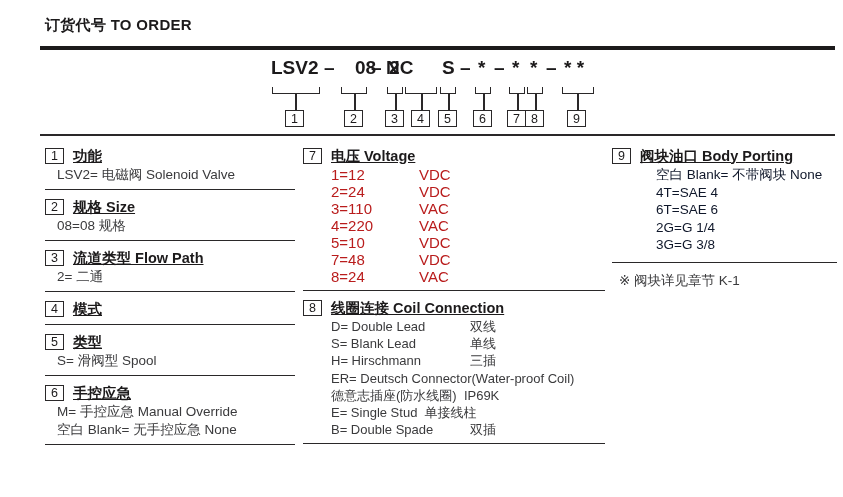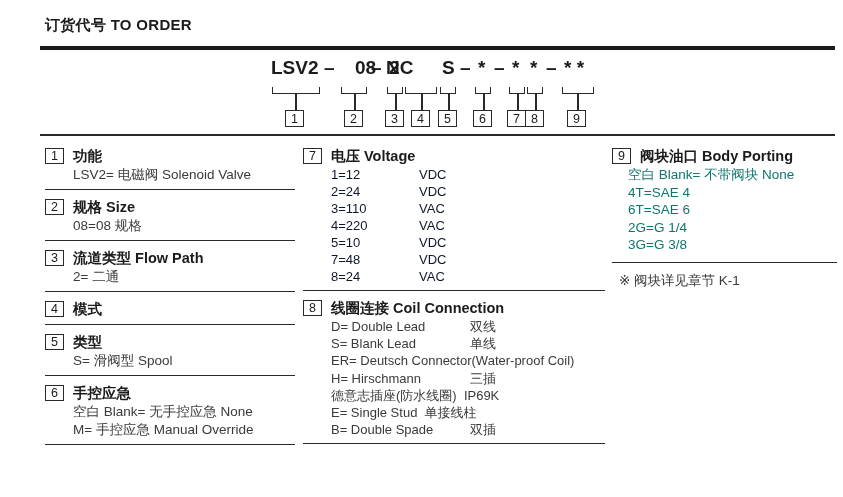--- a/index.html
+++ b/index.html
@@ -40,27 +40,27 @@
   .col-left   { left:45px;  width:250px; }
   .col-middle { left:303px; width:302px; }
   .col-right  { left:612px; width:225px; }
   .sec { border-bottom:1.5px solid #2a2829; padding-bottom:5px; margin-bottom:8px; }
   .sec-head { display:flex; align-items:center; gap:9px; height:18px; margin-bottom:1px; }
   .sec-numbox {
     flex:0 0 auto; width:19px; height:16px; border:1.5px solid #2a2829;
     font-size:12.5px; font-weight:normal; color:#1c1a1b;
     display:flex; align-items:center; justify-content:center;
   }
-  .sec-title { font-size:14.5px; font-weight:bold; color:#1c1a1b; white-space:nowrap; }
-  .row { margin-left:28px; font-size:13.5px; color:#3a3a3c; line-height:18px; white-space:pre; }
-  .vrow { margin-left:28px; font-size:13px; color:#0f172a; line-height:17px; white-space:pre; }
+  .sec-title { font-size:14.5px; font-weight:bold; color:#1c1a1b; white-space:nowrap;text-decoration:underline; }
+  .row { margin-left:12px; font-size:13.5px; color:#3a3a3c; line-height:18px; white-space:pre; }
+  .vrow { margin-left:28px; font-size:15px; color:#b91c1c; line-height:17px; white-space:pre; }
   .vrow .v { display:inline-block; width:88px; }
   .crow { margin-left:28px; font-size:13px; color:#3a3a3c; line-height:17.2px; white-space:pre; }
   .crow .en { display:inline-block; min-width:139px; }
-  .prow { margin-left:16px; font-size:13.5px; color:#0f766e; line-height:17.5px; white-space:pre; }
+  .prow { margin-left:44px; font-size:13.5px; color:#0f172a; line-height:17.5px; white-space:pre; }
   .sec9 { padding-bottom:8px; }
   .notes { margin-top:8px; margin-left:7px; }
   .note { font-size:13.5px; color:#3a3a3c; line-height:20px; white-space:pre; }
   .note.spaced { letter-spacing:2.2px; }
 </style>
 </head>
 <body>
 
 <div class="page">
 
@@ -155,22 +155,22 @@
         <span class="sec-title">类型</span>
       </div>
       <div class="row">S= 滑阀型 Spool</div>
     </div>
 
     <div class="sec">
       <div class="sec-head">
         <span class="sec-numbox">6</span>
         <span class="sec-title">手控应急</span>
       </div>
+      <div class="row">M= 手控应急 Manual Override</div>
       <div class="row">空白 Blank= 无手控应急 None</div>
-      <div class="row">M= 手控应急 Manual Override</div>
     </div>
 
   </div>
 
   <div class="col col-middle">
 
     <div class="sec">
       <div class="sec-head">
         <span class="sec-numbox">7</span>
         <span class="sec-title">电压 Voltage</span>
@@ -184,22 +184,22 @@
       <div class="vrow"><span class="v">8=24</span><span class="u">VAC</span></div>
     </div>
 
     <div class="sec">
       <div class="sec-head">
         <span class="sec-numbox">8</span>
         <span class="sec-title">线圈连接 Coil Connection</span>
       </div>
       <div class="crow"><span class="en">D= Double Lead</span><span class="zh">双线</span></div>
       <div class="crow"><span class="en">S= Blank Lead</span><span class="zh">单线</span></div>
+      <div class="crow"><span class="en">H= Hirschmann</span><span class="zh">三插</span></div>
       <div class="crow"><span>ER= Deutsch Connector(Water-proof Coil)</span></div>
-      <div class="crow"><span class="en">H= Hirschmann</span><span class="zh">三插</span></div>
       <div class="crow"><span>德意志插座(防水线圈)  IP69K</span></div>
       <div class="crow"><span>E= Single Stud  单接线柱</span></div>
       <div class="crow"><span class="en">B= Double Spade</span><span class="zh">双插</span></div>
     </div>
 
   </div>
 
   <div class="col col-right">
 
     <div class="sec sec9">

